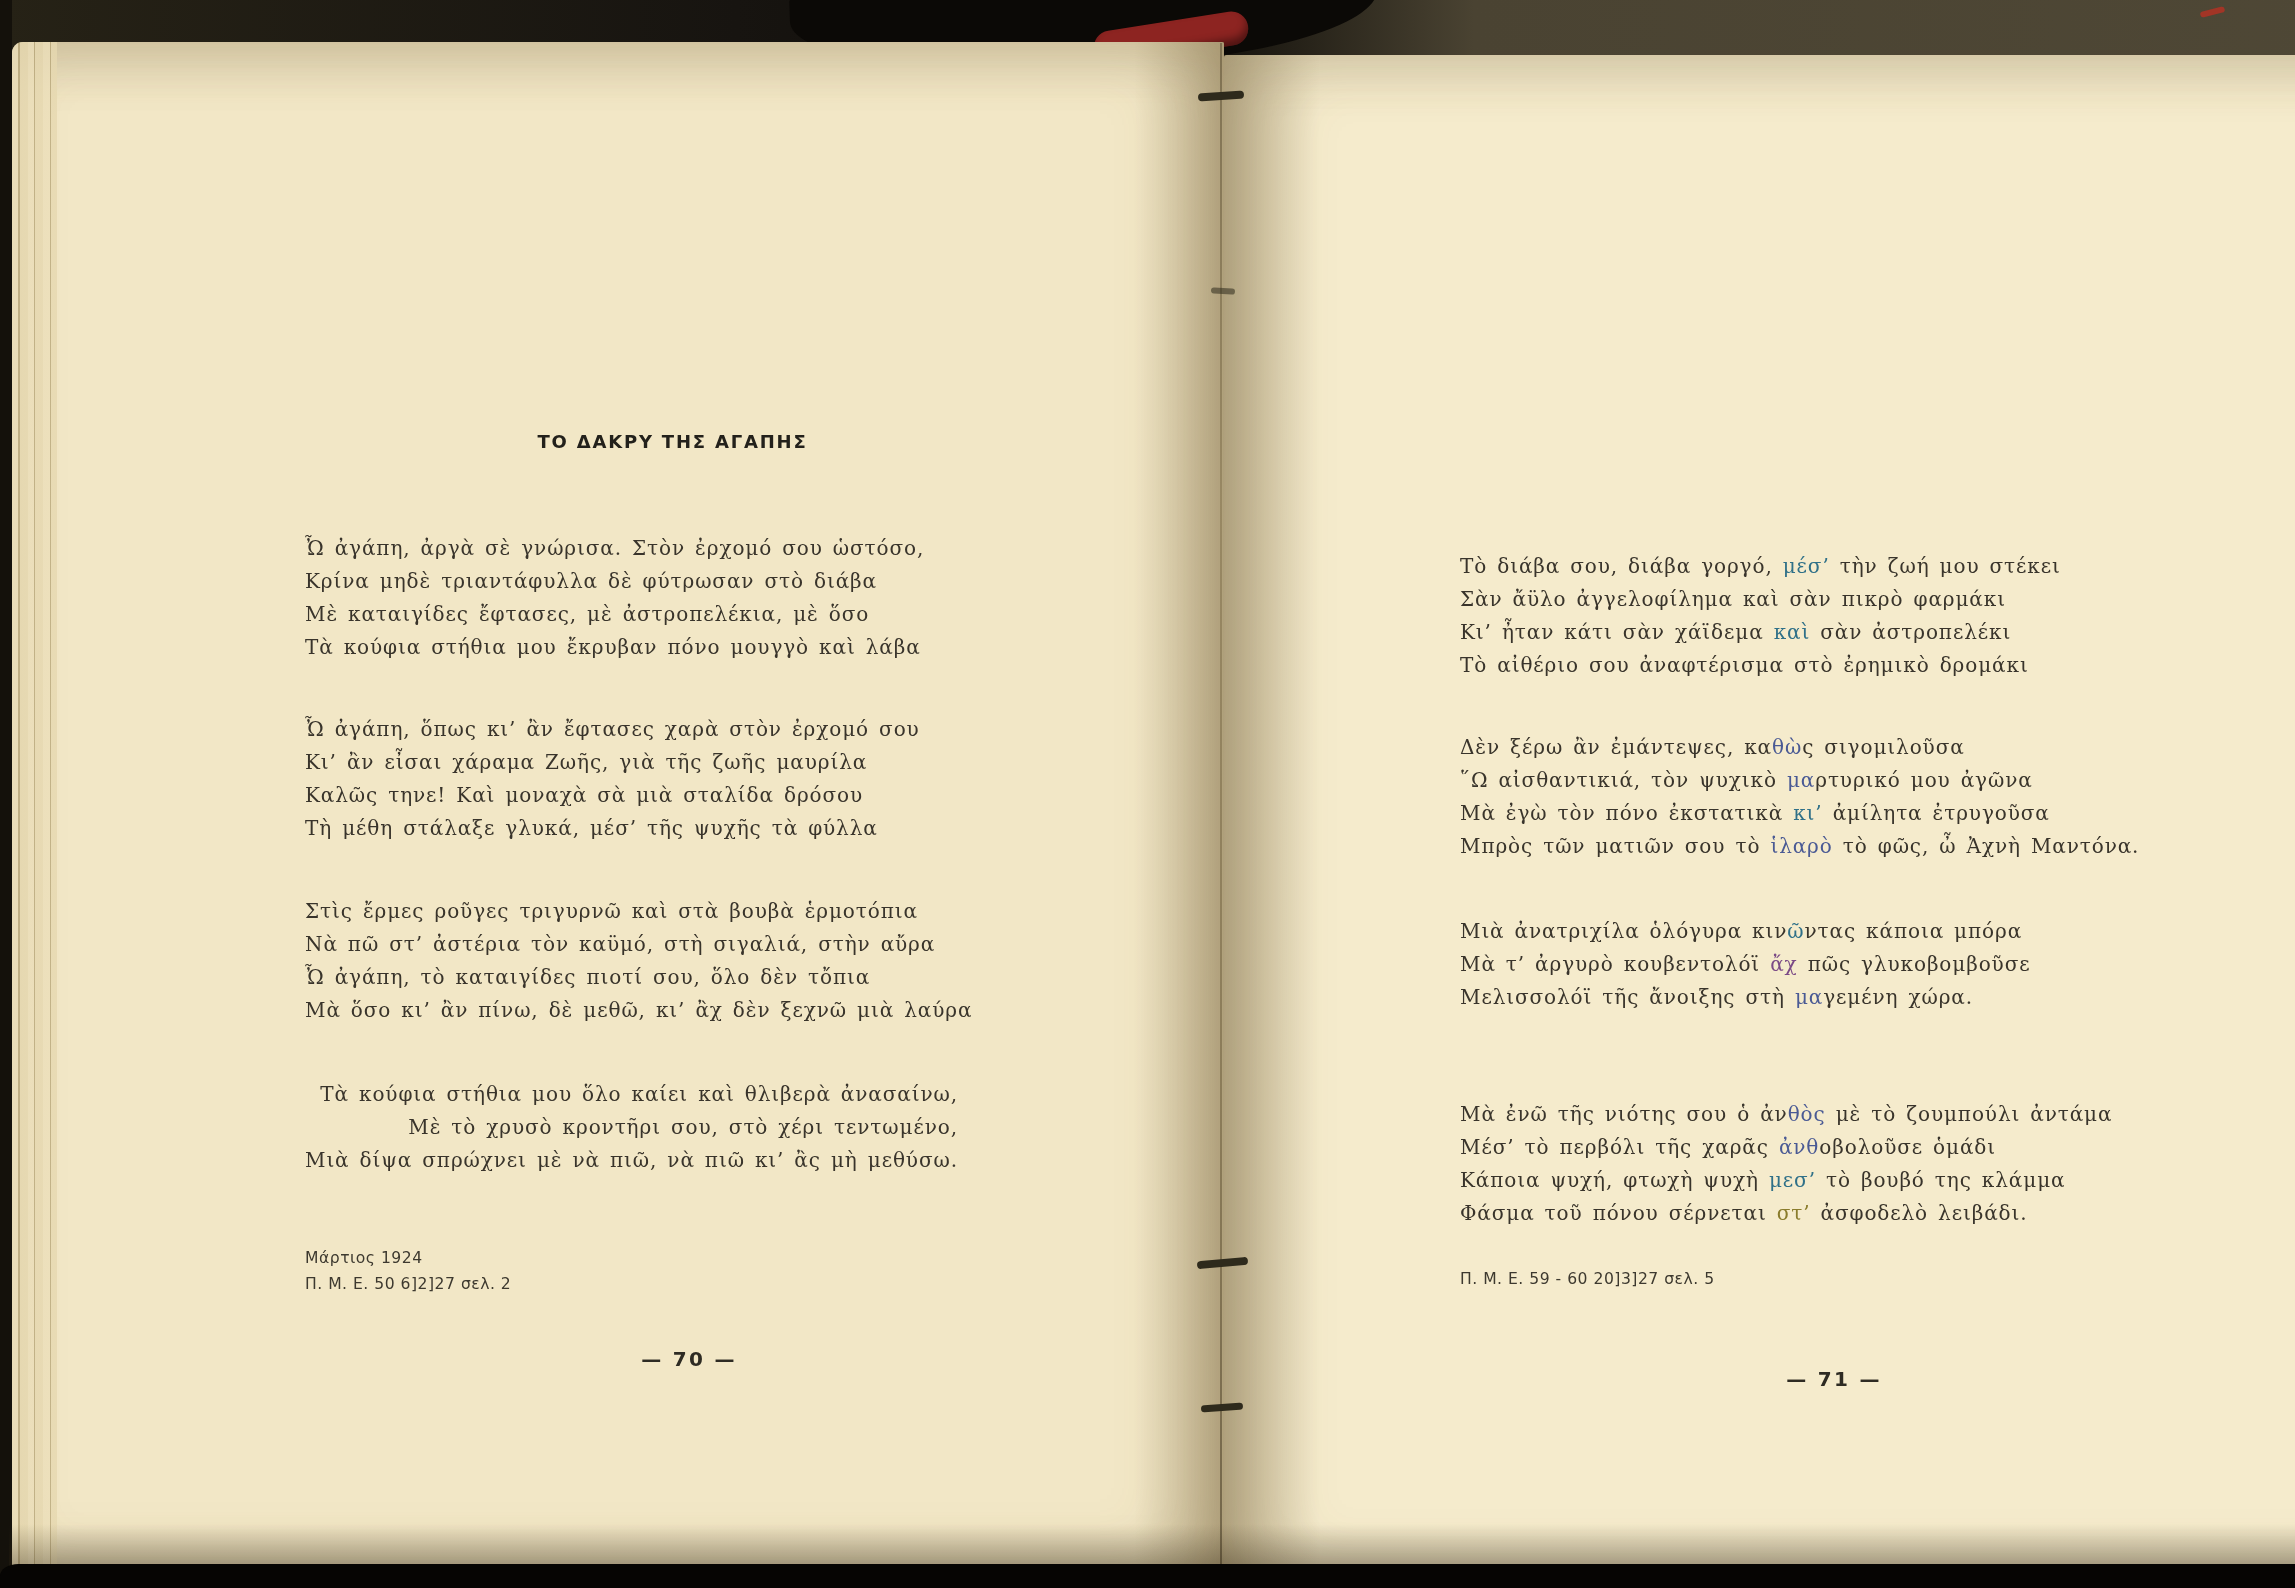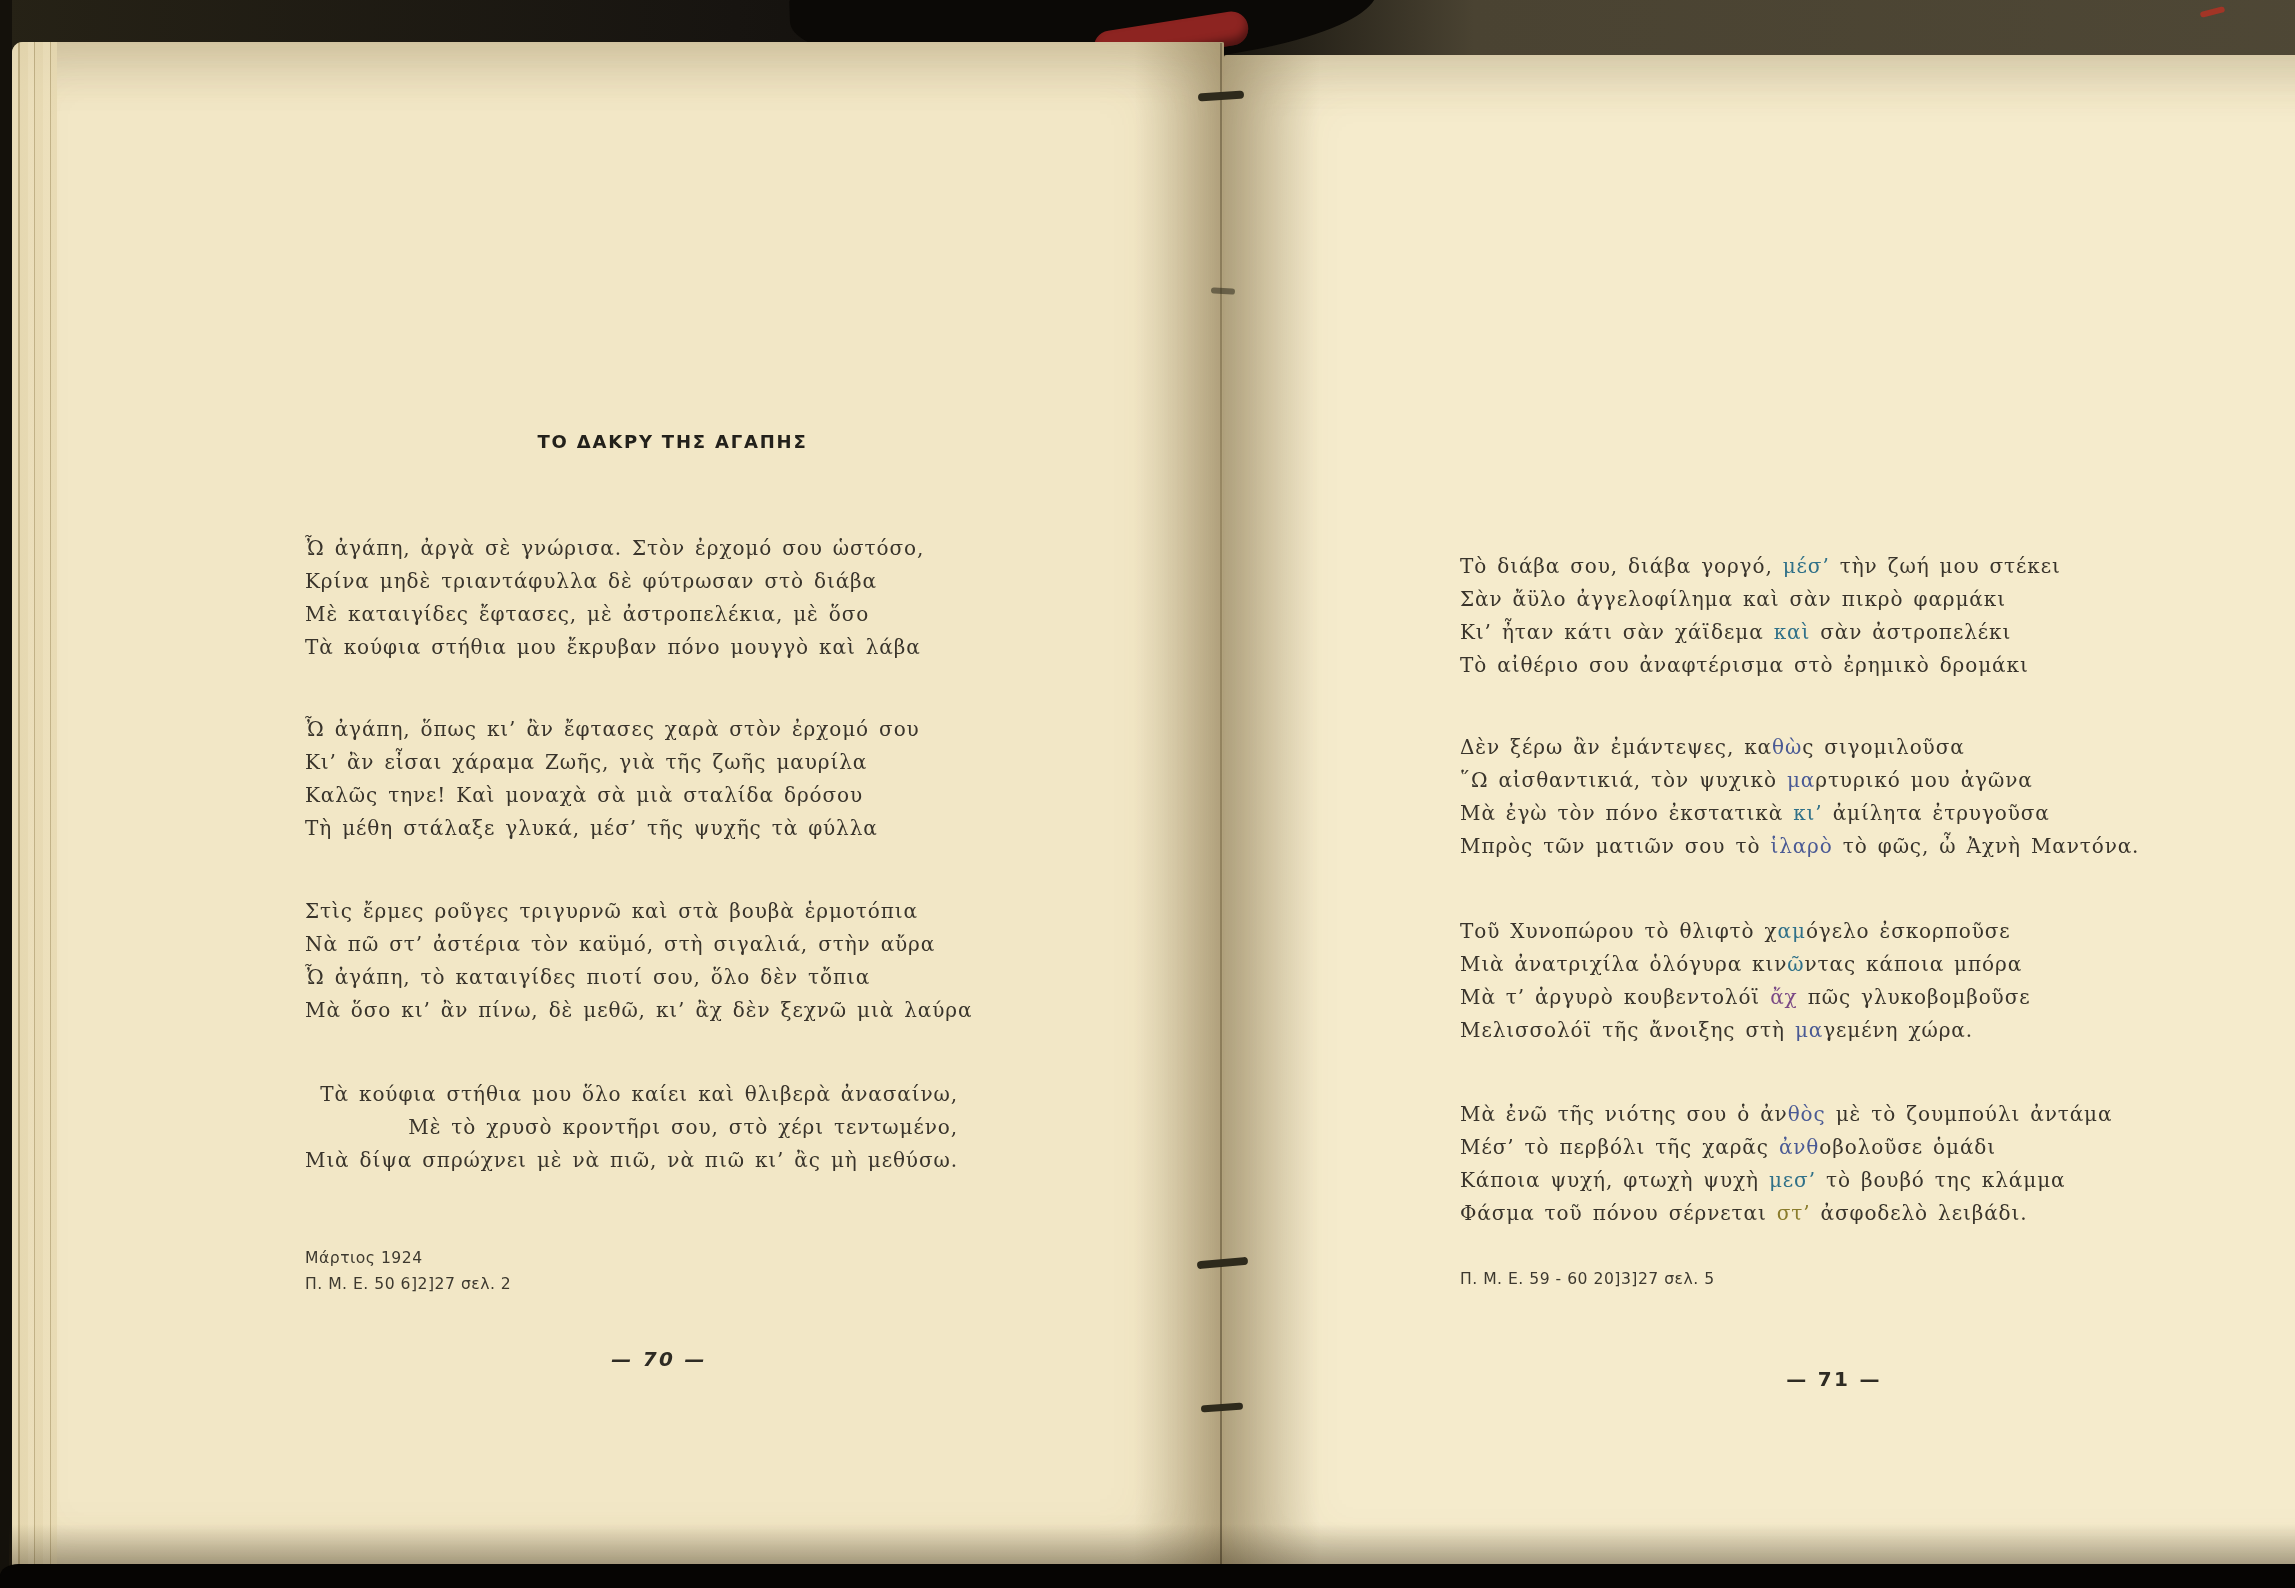--- a/index.html
+++ b/index.html
@@ -101,38 +101,37 @@
     <div class="poem-line">Τὰ κούφια στήθια μου ὅλο καίει καὶ θλιβερὰ ἀνασαίνω,</div>
     <div class="poem-line">Μὲ τὸ χρυσὸ κροντῆρι σου, στὸ χέρι τεντωμένο,</div>
     <div class="poem-line">Μιὰ δίψα σπρώχνει μὲ νὰ πιῶ, νὰ πιῶ κι’ ἂς μὴ μεθύσω.</div>
   </div>
 
   <div class="abs" style="left:305px;top:1245px;">
     <div class="footnote">Μάρτιος 1924</div>
     <div class="footnote">Π. Μ. Ε. 50 6]2]27 σελ. 2</div>
   </div>
 
-  <div class="abs page-number" style="left:597px;top:1347px;width:124px;font-style:italic;">— 70 —</div>
+  <div class="abs page-number" style="left:627px;top:1347px;width:124px;">— 70 —</div>
 
   <div class="abs stanza" style="left:1460px;top:550px;">
     <div class="poem-line">Τὸ διάβα σου, διάβα γοργό, <span style="color: rgb(47, 112, 136);">μέσ’</span> τὴν ζωή μου στέκει</div>
     <div class="poem-line">Σὰν ἄϋλο ἀγγελοφίλημα καὶ σὰν πικρὸ φαρμάκι</div>
     <div class="poem-line">Κι’ ἦταν κάτι σὰν χάϊδεμα <span style="color: rgb(47, 112, 136);">καὶ</span> σὰν ἀστροπελέκι</div>
     <div class="poem-line">Τὸ αἰθέριο σου ἀναφτέρισμα στὸ ἐρημικὸ δρομάκι</div>
   </div>
 
   <div class="abs stanza" style="left:1460px;top:731px;">
     <div class="poem-line">Δὲν ξέρω ἂν ἐμάντεψες, κα<span style="color: rgb(74, 90, 148);">θὼ</span>ς σιγομιλοῦσα</div>
     <div class="poem-line">῞Ω αἰσθαντικιά, τὸν ψυχικὸ <span style="color: rgb(74, 90, 148);">μα</span>ρτυρικό μου ἀγῶνα</div>
     <div class="poem-line">Μὰ ἐγὼ τὸν πόνο ἐκστατικὰ <span style="color: rgb(47, 112, 136);">κι’</span> ἀμίλητα ἐτρυγοῦσα</div>
     <div class="poem-line">Μπρὸς τῶν ματιῶν σου τὸ <span style="color: rgb(74, 90, 148);">ἱλαρὸ</span> τὸ φῶς, ὦ Ἀχνὴ Μαντόνα.</div>
   </div>
 
   <div class="abs stanza" style="left:1460px;top:915px;">
-    <div class="poem-line">Τοῦ Χυνοπώρου τὸ θλιφτὸ χ<span style="color: rgb(47, 112, 136);">αμ</span>όγελο ἐσκορποῦσε</div>
     <div class="poem-line">Μιὰ ἀνατριχίλα ὁλόγυρα κιν<span style="color: rgb(47, 112, 136);">ῶ</span>ντας κάποια μπόρα</div>
     <div class="poem-line">Μὰ τ’ ἀργυρὸ κουβεντολόϊ <span style="color: rgb(123, 74, 134);">ἄχ</span> πῶς γλυκοβομβοῦσε</div>
     <div class="poem-line">Μελισσολόϊ τῆς ἄνοιξης στὴ <span style="color: rgb(74, 90, 148);">μα</span>γεμένη χώρα.</div>
   </div>
 
   <div class="abs stanza" style="left:1460px;top:1098px;">
     <div class="poem-line">Μὰ ἐνῶ τῆς νιότης σου ὁ ἀν<span style="color: rgb(74, 90, 148);">θὸς</span> μὲ τὸ ζουμπούλι ἀντάμα</div>
     <div class="poem-line">Μέσ’ τὸ περβόλι τῆς χαρᾶς <span style="color: rgb(74, 90, 148);">ἀνθ</span>οβολοῦσε ὁμάδι</div>
     <div class="poem-line">Κάποια ψυχή, φτωχὴ ψυχὴ <span style="color: rgb(47, 112, 136);">μεσ’</span> τὸ βουβό της κλάμμα</div>
     <div class="poem-line">Φάσμα τοῦ πόνου σέρνεται <span style="color: rgb(138, 124, 44);">στ’</span> ἀσφοδελὸ λειβάδι.</div>

